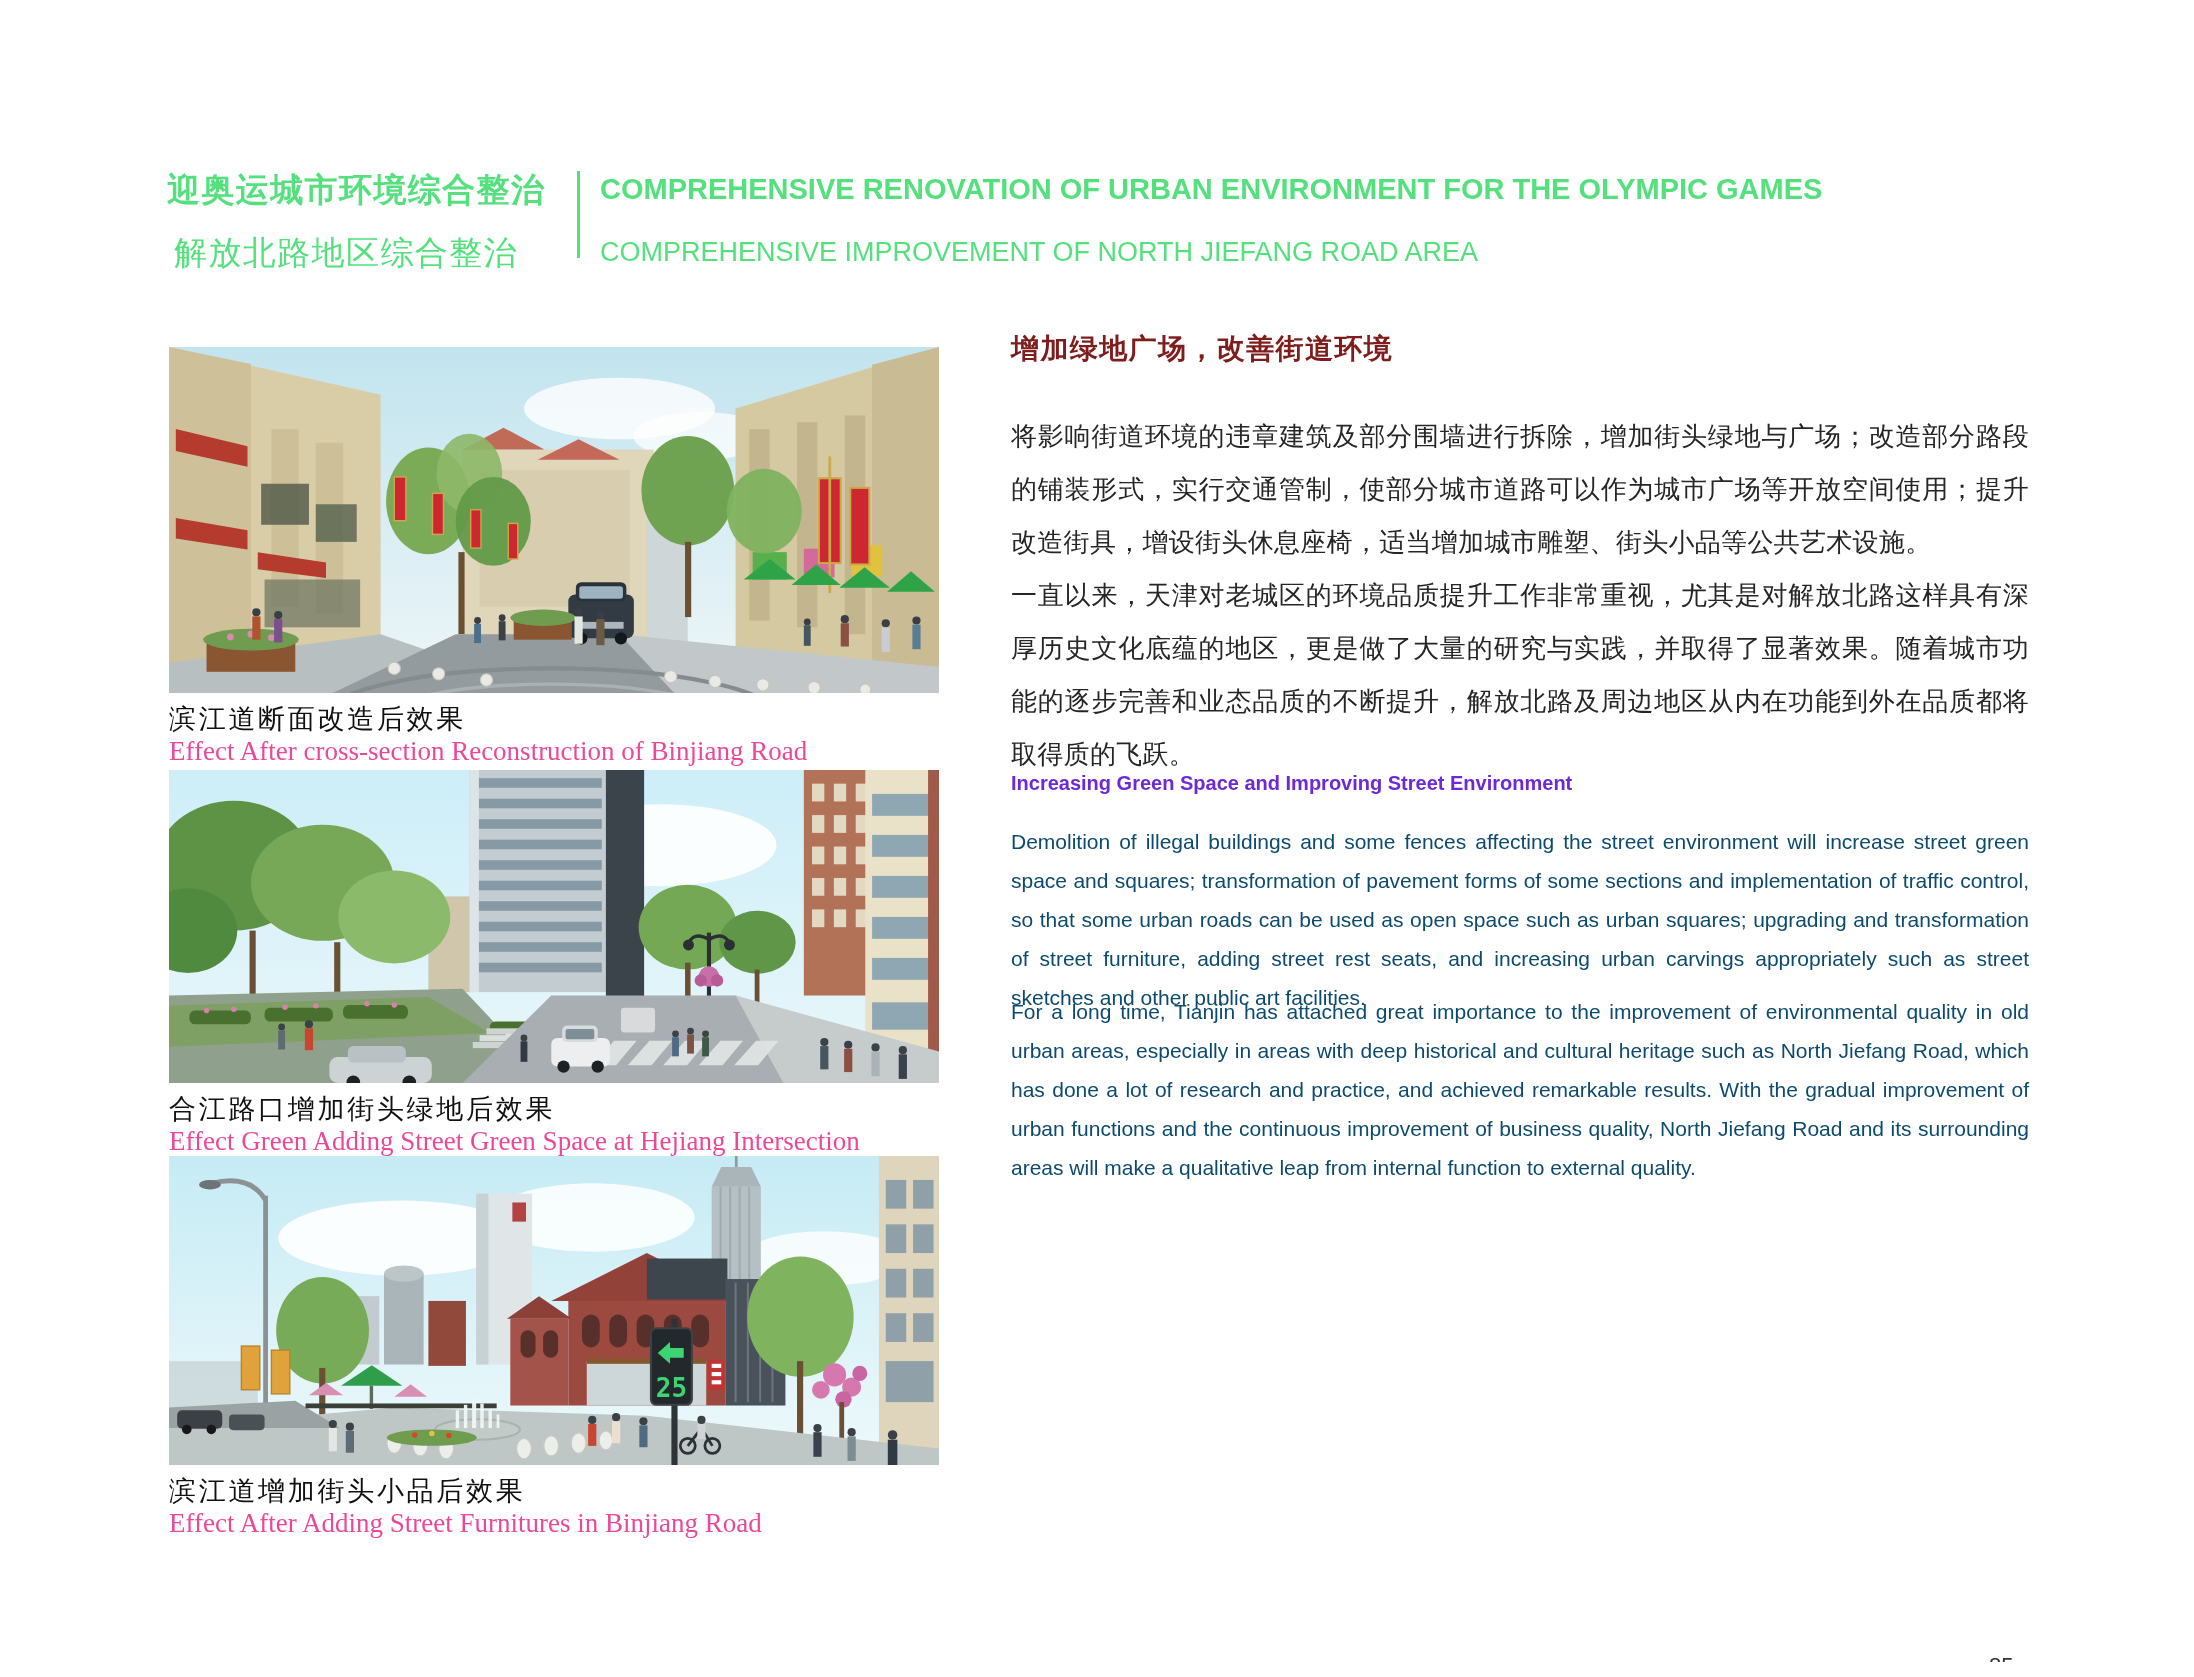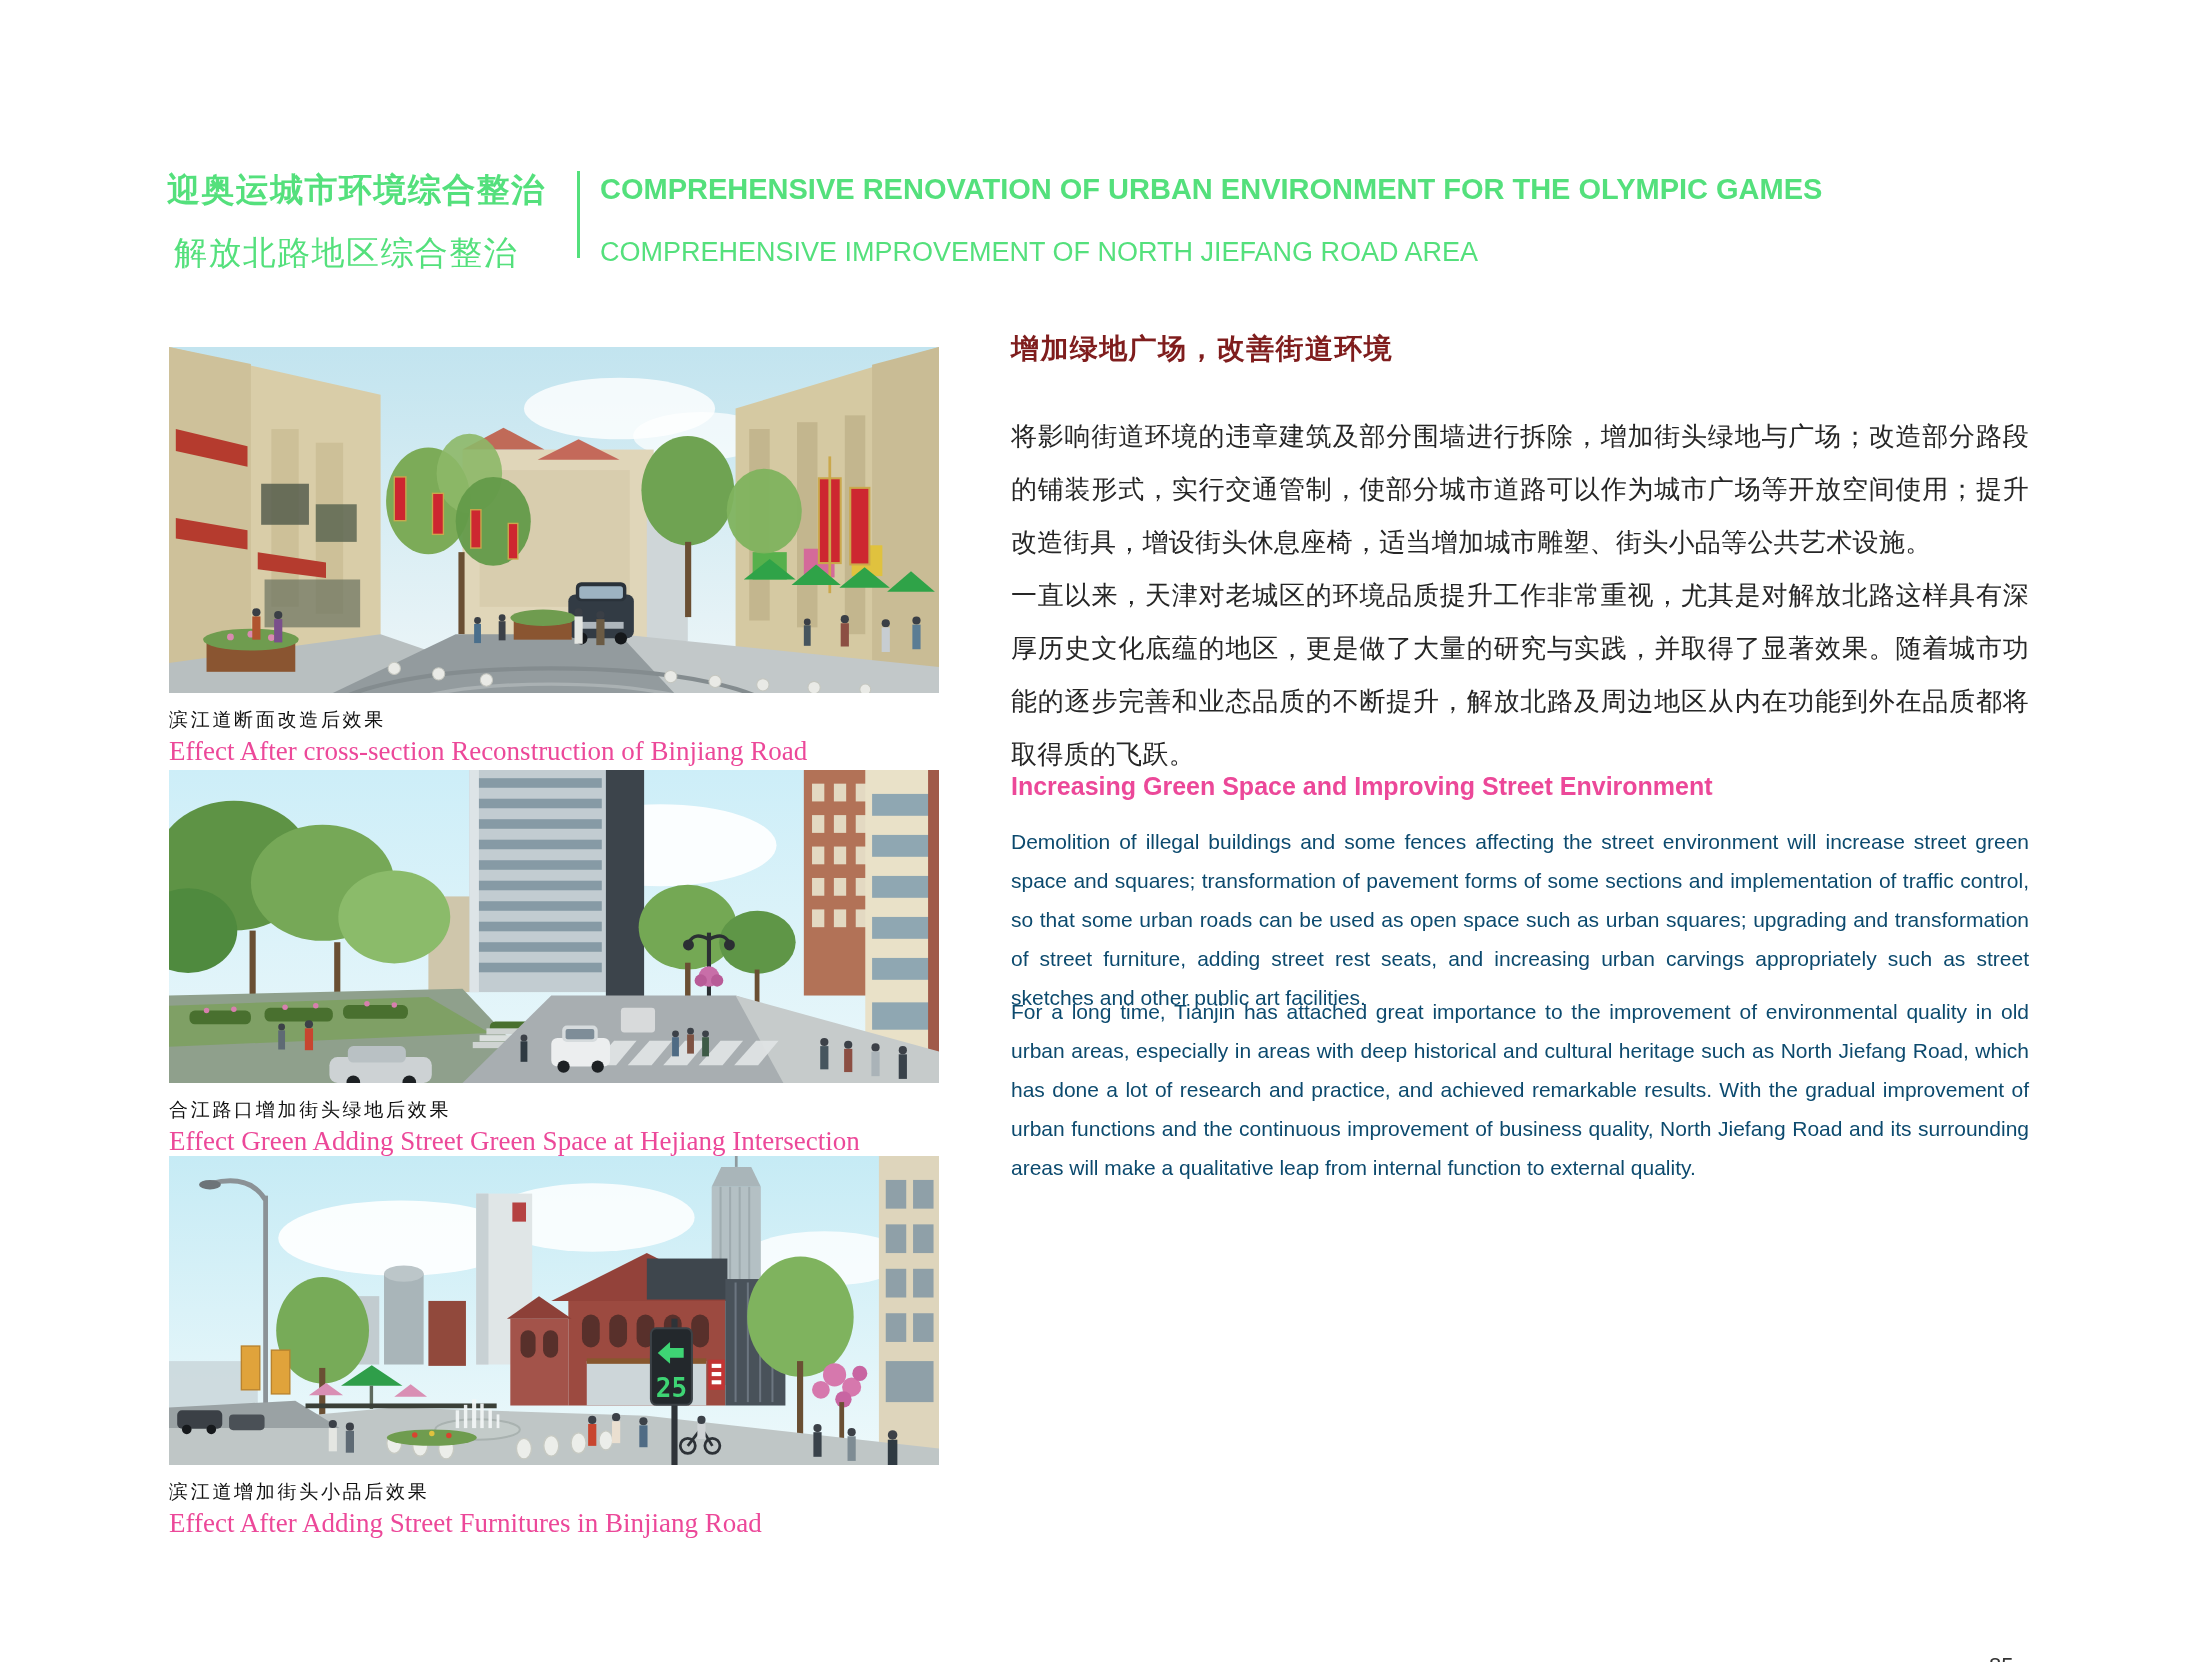--- a/index.html
+++ b/index.html
@@ -30,40 +30,40 @@
     font-size:27px;line-height:63px;color:#54e07c;white-space:nowrap;
   }
   .hdr-en .l1{font-weight:700;font-size:29px;}
   .hdr-en .l2{font-weight:400;}
   
   .fig{position:absolute;left:169px;width:770px;}
   .fig svg{display:block;width:770px;}
   .cap{margin-top:9.6px;}
   .cap-zh{
     font-family:"DejaVu Serif","Liberation Serif",serif;
-    font-size:19px;line-height:32px;letter-spacing:2.7px;color:#111;
+    font-size:27px;line-height:32px;letter-spacing:2.7px;color:#111;
   }
   .cap-en{
     font-family:"Liberation Serif","DejaVu Serif",serif;
     font-size:27px;line-height:33px;color:#ec4899;
   }
   
   .art{position:absolute;left:1011px;width:1018px;}
   .zh-head{
     top:330px;font-size:28px;font-weight:700;color:#7f1d1d;
     letter-spacing:1.4px;white-space:nowrap;
   }
   .zh-body{
     font-size:26px;line-height:53px;text-align:justify;
     text-justify:inter-ideograph;color:#262626;letter-spacing:0.3px;
   }
   .zh-p1{top:410px;}
   .zh-p2{top:569px;}
   .en-head{
-    top:772px;font-size:25px;font-weight:700;color:#ec4899;white-space:nowrap;
+    top:772px;font-size:20px;font-weight:700;color:#6d28d9;white-space:nowrap;
   }
   .en-body{
     font-size:21px;line-height:39px;text-align:justify;color:#0c4a6e;
   }
   .en-p1{top:822px;}
   .en-p2{top:992px;}
   .page-num{
     position:absolute;left:1989px;top:1653px;font-size:22px;color:#333;
   }
 </style>

